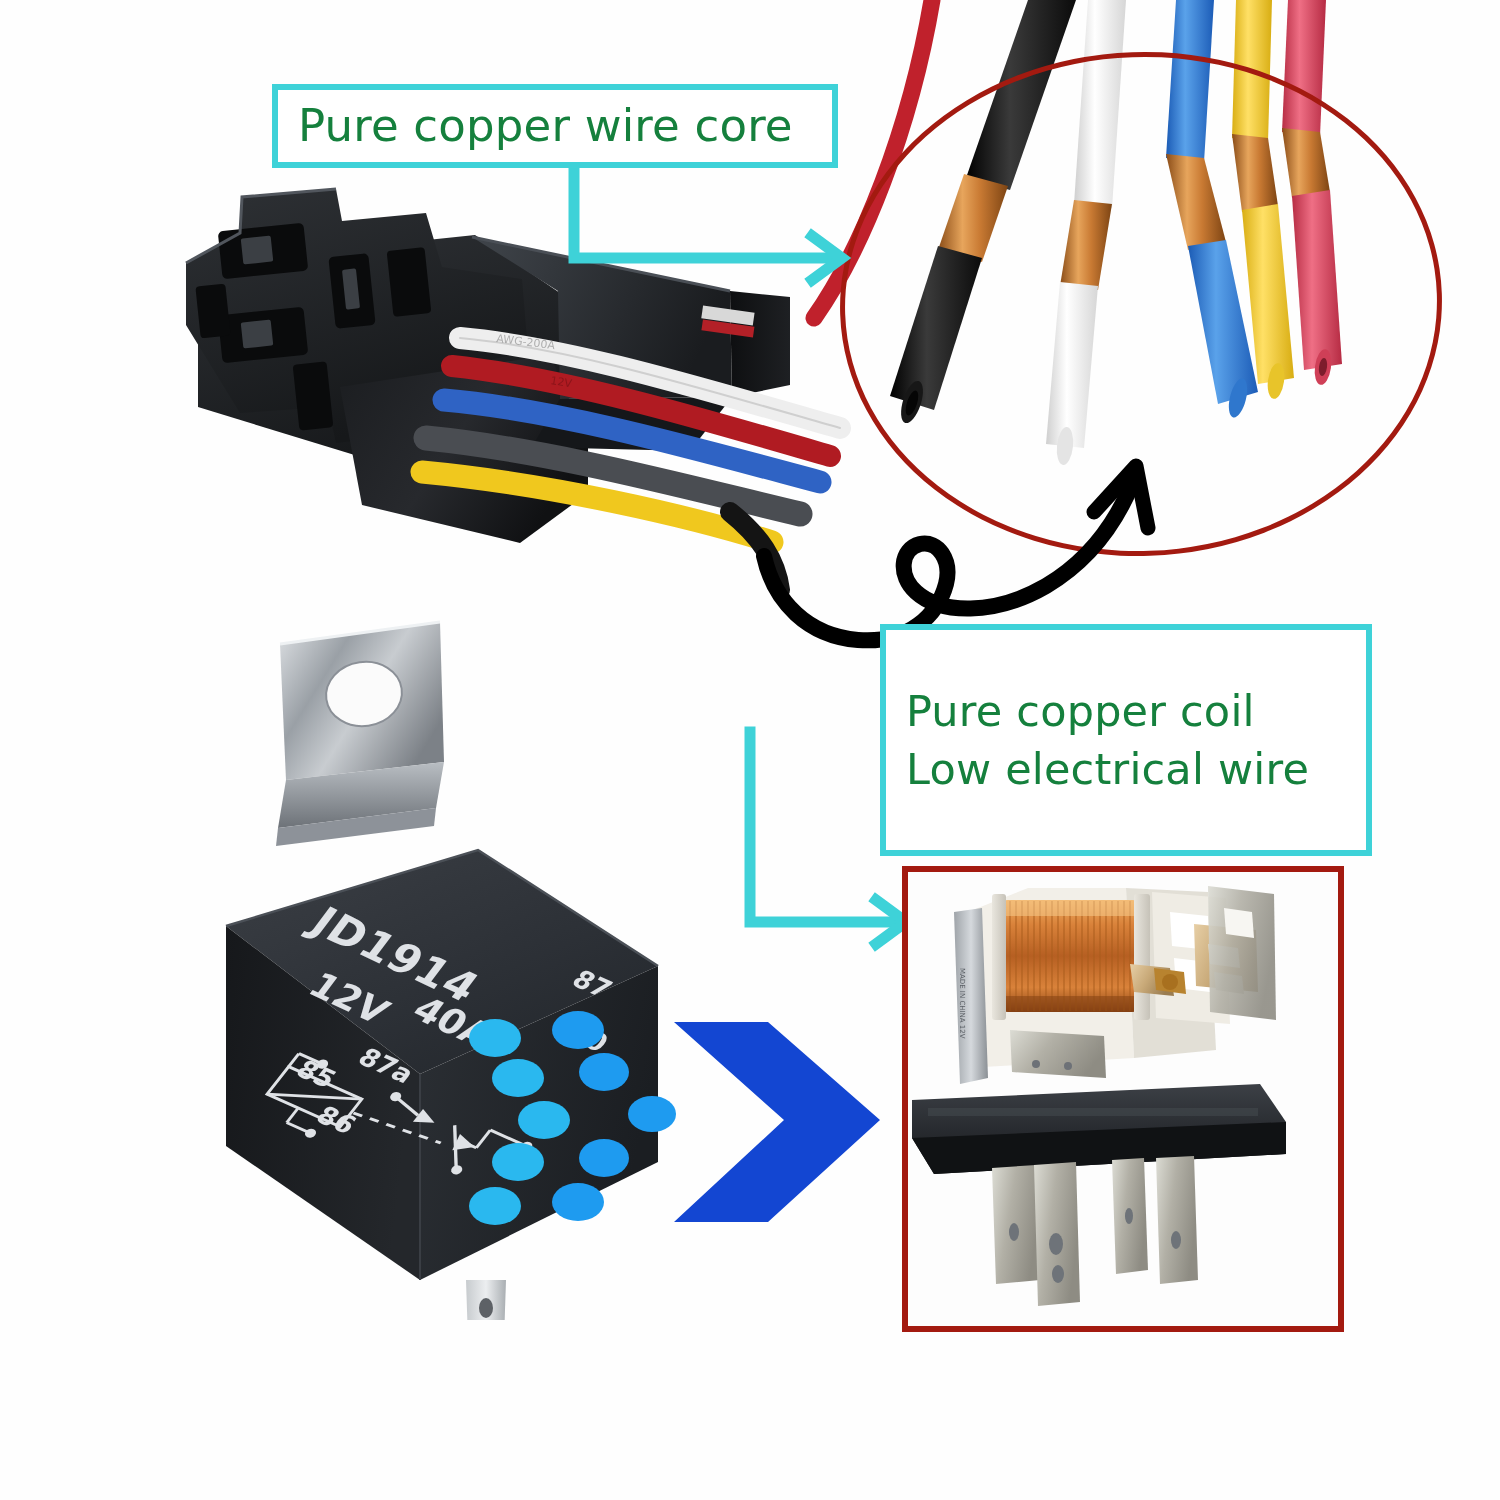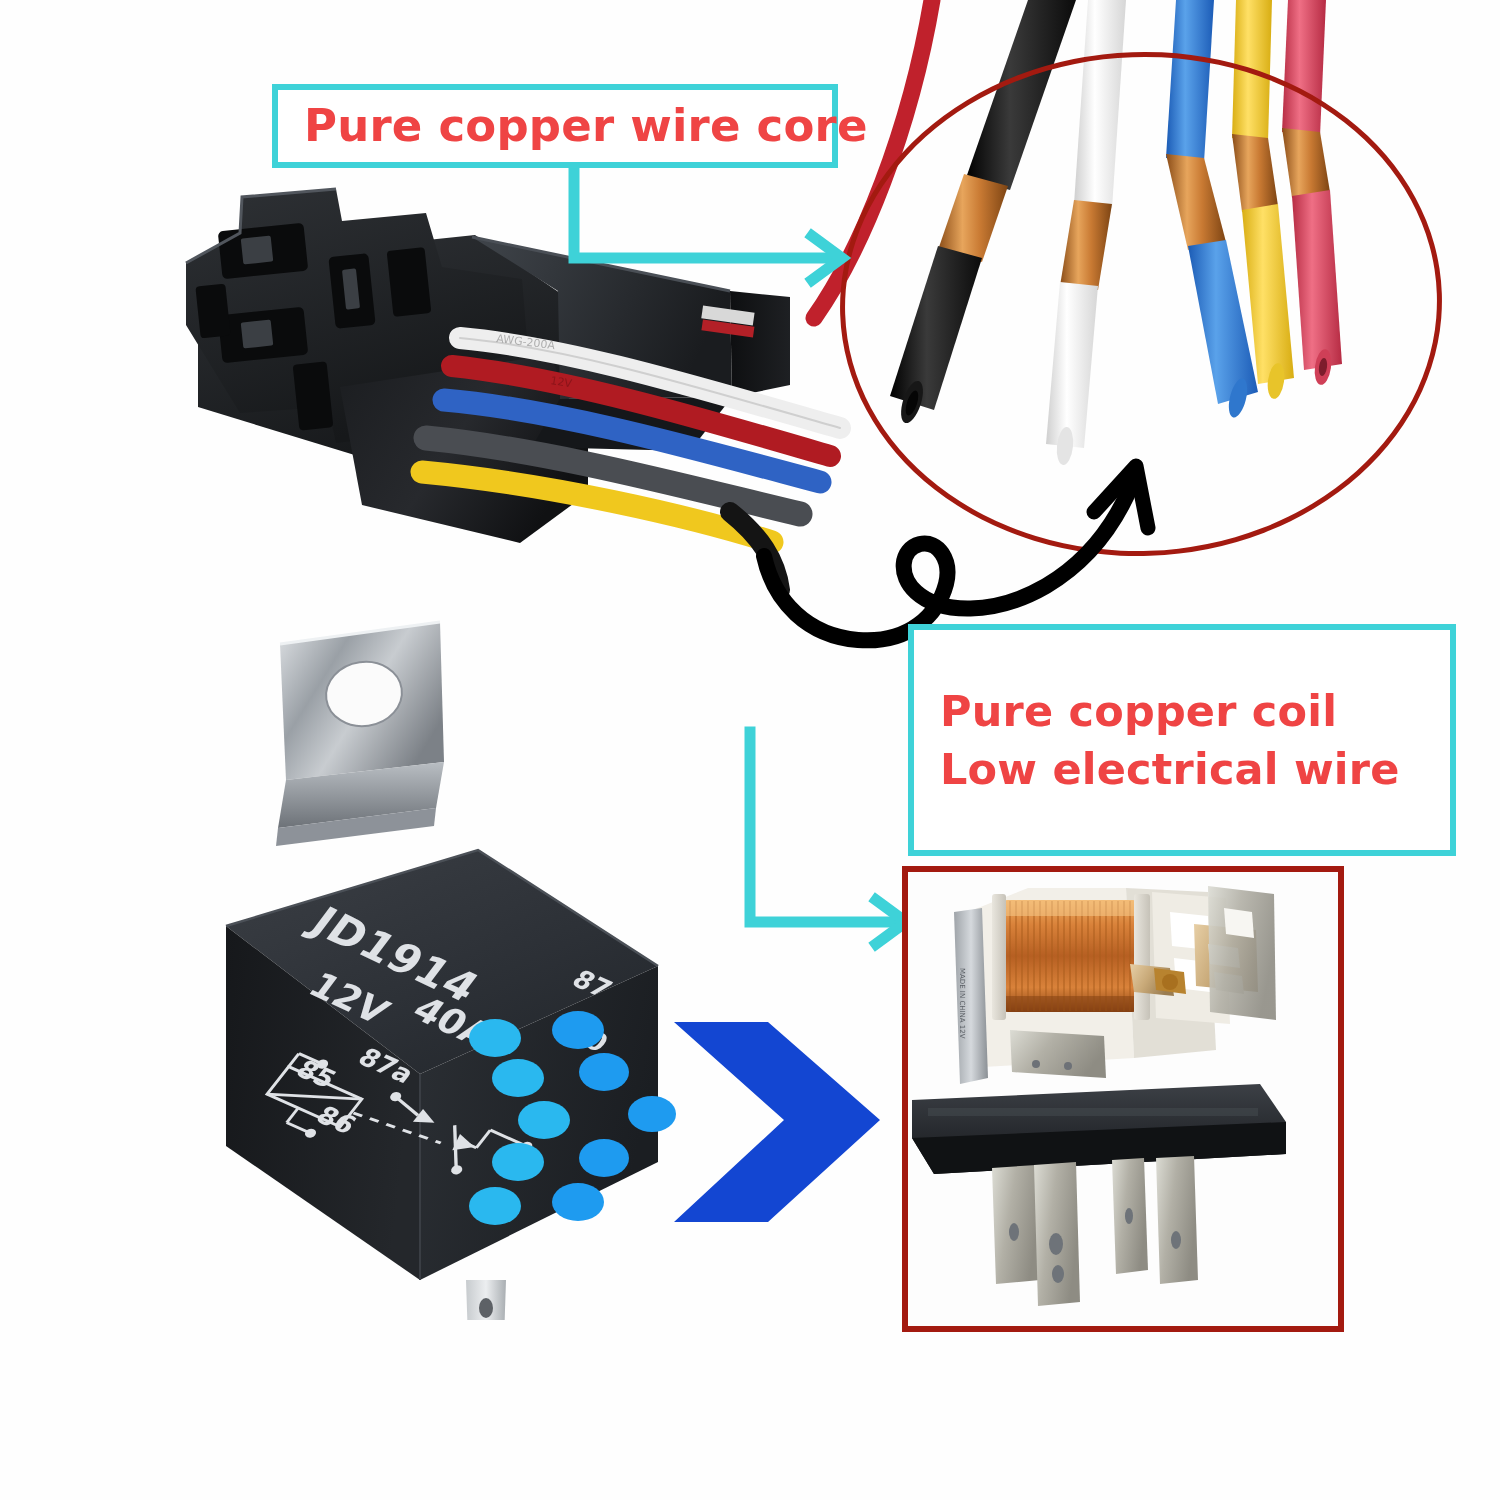--- a/index.html
+++ b/index.html
@@ -2,25 +2,25 @@
 <html><head>
 <meta charset="utf-8">
 <style>
   html,body{margin:0;padding:0;background:#fff;}
   body{width:1500px;height:1500px;font-family:"DejaVu Sans","Liberation Sans",sans-serif;overflow:hidden;}
   #stage{position:relative;width:1500px;height:1500px;background:#fefefe;}
 
   
   .callout{position:absolute;border:6px solid var(--cy);background:#fff;box-sizing:border-box;
            display:flex;flex-direction:column;justify-content:center;}
-  .callout .line{font-size:44px;color:#ef4444;letter-spacing:0.2px;line-height:1.18;padding-left:26px;white-space:nowrap;font-weight:bold;}
+  .callout .line{font-size:44px;color:#15803d;letter-spacing:0.2px;line-height:1.18;padding-left:20px;white-space:nowrap;}
 
   #callout-wire{left:272px;top:84px;width:566px;height:84px;}
   #callout-wire .line{font-size:45px;}
-  #callout-coil{left:880px;top:624px;width:548px;height:232px;padding:8px 0;margin-left:28px;}
+  #callout-coil{left:880px;top:624px;width:492px;height:232px;padding:8px 0;}
   #callout-coil .line{font-size:43px;line-height:1.36;}
 
   
   .conn{position:absolute;}
 
   
   #wire-ellipse{position:absolute;left:840px;top:52px;width:602px;height:504px;
                 border:5px solid #a31a10;border-radius:50%;box-sizing:border-box;
                 transform:rotate(-2deg);}
 

